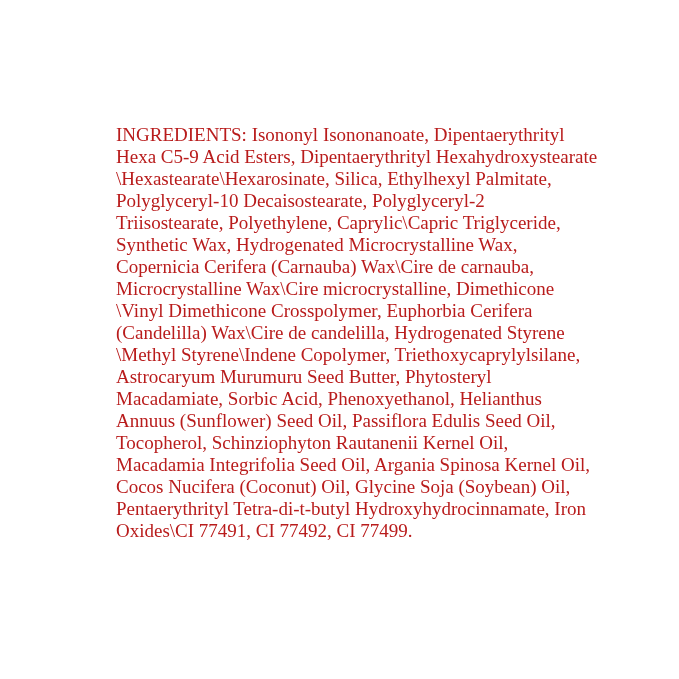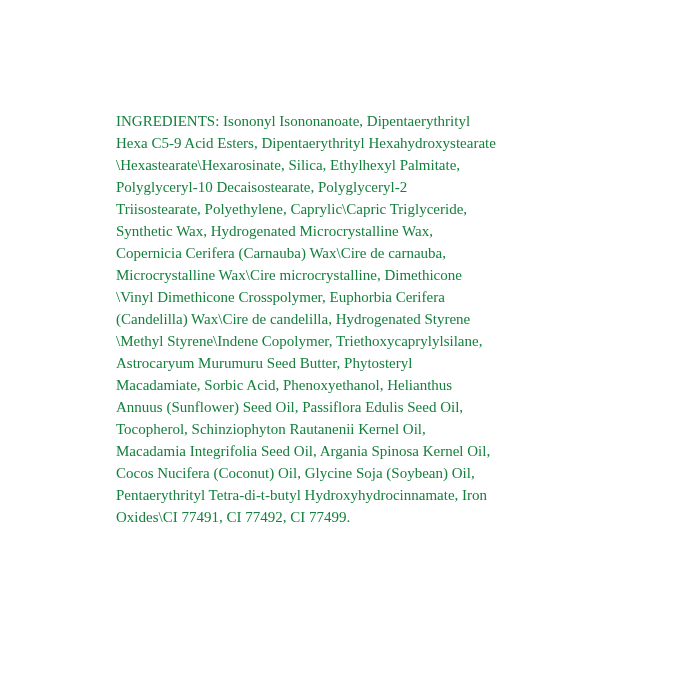--- a/index.html
+++ b/index.html
@@ -10,26 +10,26 @@
   .page {
     position: relative;
     width: 679px;
     height: 679px;
     background: #ffffff;
     overflow: hidden;
   }
   .ingredients-text {
     position: absolute;
     left: 116px;
-    top: 110px;
+    top: 124px;
     margin: 0;
     font-family: "Liberation Serif", "DejaVu Serif", serif;
-    font-size: 15px;
+    font-size: 19px;
     line-height: 22px;
-    color: #15803d;
+    color: #b91c1c;
     white-space: pre;
     letter-spacing: 0px;
   }
 </style>
 </head>
 <body>
 
 <div class="page">
   <p class="ingredients-text">INGREDIENTS: Isononyl Isononanoate, Dipentaerythrityl
 Hexa C5-9 Acid Esters, Dipentaerythrityl Hexahydroxystearate

